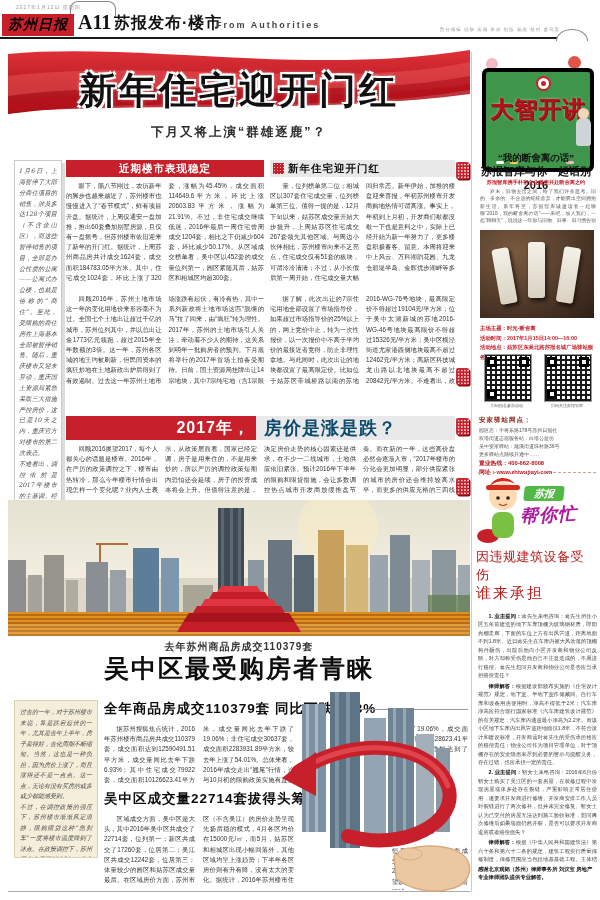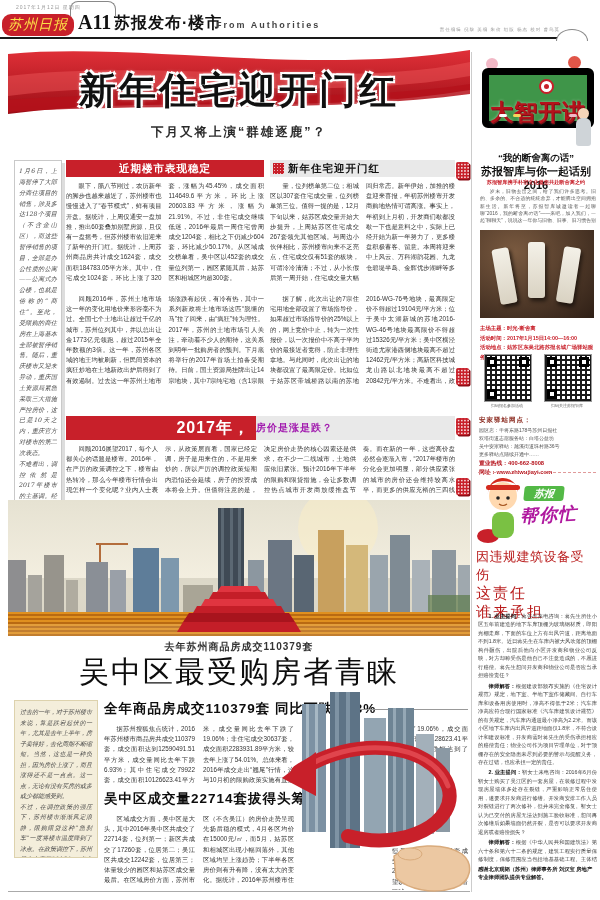--- a/index.html
+++ b/index.html
@@ -1,23 +1,23 @@
 <!DOCTYPE html>
 <html><head>
 <meta charset="utf-8">
 <style>
   html,body{margin:0;padding:0;}
   body{width:600px;height:900px;position:relative;background:#fff;overflow:hidden;
        font-family:"Liberation Sans","DejaVu Sans",sans-serif;color:#222;}
   .abs{position:absolute;}
   
   .date-line{left:16px;top:4px;font-size:5px;color:#999;letter-spacing:1px;}
-  .logo-box{left:2px;top:14px;width:72px;height:22px;background:#c8202a;color:#fde047;
-            font-family:"DejaVu Serif",serif;font-style:italic;font-weight:normal;font-size:14px;
-            display:flex;align-items:center;justify-content:center;letter-spacing:1px;border-radius:9px;}
+  .logo-box{left:2px;top:14px;width:72px;height:22px;background:#c8202a;color:#000000;
+            font-family:"DejaVu Serif",serif;font-style:italic;font-weight:bold;font-size:14px;
+            display:flex;align-items:center;justify-content:center;letter-spacing:1px;}
   .pageno{left:78px;top:11px;font-family:"Liberation Serif",serif;font-weight:bold;font-size:20px;color:#111;}
   .roof{left:70px;top:1px;width:44px;height:14px;border:1.5px solid #888;border-bottom:none;
         border-radius:8px 8px 0 0;background:#fff;z-index:-1;}
   .sec-title{left:114px;top:13px;font-size:16px;font-weight:700;color:#111;letter-spacing:1px;}
   .sec-sub{left:216px;top:20px;font-size:9px;color:#444;letter-spacing:2px;font-weight:bold;}
   .credits{right:40px;top:27px;font-size:4.5px;color:#999;letter-spacing:1px;}
   .rule{left:0;top:37px;width:566px;height:2px;background:#1a1a1a;}
   .arch{left:556px;top:29px;width:30px;height:11px;border:1.5px solid #888;border-bottom:none;
         border-radius:50% 50% 0 0/100% 100% 0 0;background:#fff;}
   
@@ -39,39 +39,39 @@
            line-height:17px;text-align:center;letter-spacing:1px;}
   .hdr-gray{height:17px;background:#e9e9e9;color:#111;font-weight:800;font-size:10.5px;
             line-height:17px;padding-left:18px;letter-spacing:1px;position:relative;box-sizing:border-box;}
   .chip{position:absolute;left:3px;top:3px;width:11px;height:11px;background:#c8202a;
         background-image:radial-gradient(#ffffffb0 .5px,transparent .7px);background-size:3px 3px;}
   .art-body{margin-top:4px;column-count:2;column-gap:7px;font-size:6.3px;line-height:1.62;
             text-align:justify;color:#333;text-indent:2em;overflow:hidden;}
   .cols4{column-count:4;}
   .hdr-split-red{background:#c8202a;color:#fff;font-weight:900;font-size:16px;line-height:24px;
                  text-align:right;padding-right:6px;letter-spacing:1px;box-sizing:border-box;}
-  .hdr-split-gray{background:#e9e9e9;color:#a21caf;font-weight:900;font-size:10px;line-height:24px;
-                  letter-spacing:1px;box-sizing:border-box;}
+  .hdr-split-gray{background:#e9e9e9;color:#0c4a6e;font-weight:900;font-size:18px;line-height:24px;
+                  padding-left:8px;letter-spacing:1px;box-sizing:border-box;}
   .cube{position:absolute;width:13px;height:17px;background:#c8202a;border-radius:2px;
         background-image:radial-gradient(#ffffffcc .6px,transparent .8px);background-size:3.2px 3.2px;
         background-position:1px 1px;box-shadow:1.5px 1.5px 0 #8e0e16;}
   
   .kicker{left:8px;top:640px;width:462px;text-align:center;font-size:10px;font-weight:bold;color:#333;letter-spacing:1px;}
-  .big-head{left:8px;top:652px;width:462px;text-align:center;font-size:30px;font-weight:400;color:#0d0d0d;letter-spacing:2px;}
+  .big-head{left:8px;top:652px;width:462px;text-align:center;font-size:25px;font-weight:700;color:#0d0d0d;letter-spacing:2px;}
   .note-box{left:14px;top:700px;width:84px;height:158px;background:#f4eedb;border:1px solid #ddd2ad;
             padding:6px 5px;box-sizing:border-box;overflow:hidden;}
   .sub-title{font-size:13.5px;font-weight:900;color:#0d0d0d;letter-spacing:1px;}
   .title-line{height:1px;background:#999;}
   .sub-body{font-size:6.3px;line-height:1.62;text-align:justify;color:#333;text-indent:2em;
             column-count:2;column-gap:8px;overflow:hidden;}
   .side-col{font-size:6.3px;line-height:1.62;text-align:justify;color:#333;overflow:hidden;}
   .bottom-rule{left:8px;top:891px;width:462px;height:1px;background:#aaa;}
   
   .side-divider{left:471px;top:52px;width:1px;height:840px;background:#ccc;}
-  .board{left:482px;top:68px;width:112px;height:60px;background:#3f9549;border:7px solid #000000;
+  .board{left:482px;top:68px;width:112px;height:104px;background:#3f9549;border:4px solid #000000;
          border-radius:6px;box-sizing:border-box;}
   .board-logo{position:absolute;left:50px;top:4px;width:11px;height:11px;border:2px solid #c8202a;
               border-radius:50%;background:#fff;}
   .board-logo:after{content:"";position:absolute;left:3px;top:3px;width:5px;height:5px;background:#c8202a;border-radius:50%;}
   .board-text{position:absolute;left:0;top:22px;width:100%;text-align:center;font-size:23px;font-weight:900;
               color:#b5121b;letter-spacing:1px;text-shadow:1px 1px 0 #7d0f15,0 0 3px #ffffff80;}
   .chalk{position:absolute;bottom:4px;width:8px;height:3px;border-radius:2px;}
   .blob{position:absolute;border-radius:50%;}
   .figure-body{left:576px;top:118px;width:15px;height:28px;background:#cfd4d8;border-radius:6px 6px 3px 3px;}
   .figure-head{left:578px;top:108px;width:11px;height:11px;background:#f5d5b8;border-radius:50%;}
@@ -319,21 +319,20 @@
     <rect x="10" y="11" width="34" height="5" rx="2.5" fill="#d42a1e"></rect>
     <circle cx="22" cy="24" r="1.8" fill="#222"></circle>
       <circle cx="32" cy="24" r="1.8" fill="#222"></circle>
     <path d="M23,30 Q27,33 31,30" stroke="#a5541f" stroke-width="1.2" fill="none"></path>
   </svg>
 </div>
 <div class="abs badge-green">苏报</div>
 <div class="abs badge-purple">帮你忙</div>
 <div class="abs help-head">
   <div class="l1">因违规建筑设备受伤</div>
-  <div class="l2">这责任</div>
   <div class="l2">谁来承担</div>
 </div>
 <div class="abs qa">
   <p><b>1. 业主提问：</b><span>蒋先生来电咨询：蒋先生所住小区五年前建造的地下车库顶棚为玻璃钢材质，即阳光棚走廊，下面的车位上方有出风管道，距离地面不到1.8米。近日蒋先生在车库内被大风吹落的顶棚构件砸伤，出院后他向小区开发商和物业公司反映，对方却称受伤是他自己不注意造成的，不愿进行赔偿。蒋先生想问开发商和物业公司是否应当承担赔偿责任？</span></p>
   <p><b>律师解答：</b><span>根据建设部颁布实施的《住宅设计规范》规定，地下室、半地下室作储藏间、自行车库和设备用房使用时，净高不得低于2米；汽车库净高应符合现行国家标准《汽车库建筑设计规范》的有关规定，汽车库内通道最小净高为2.2米。而该小区地下车库内出风管道距地面仅1.8米，不符合设计和建设标准，开发商需对蒋先生的受伤承担相应的赔偿责任；物业公司作为项目管理单位，对于顶棚存在的安全隐患未尽到必要的警示与提醒义务，存在过错，也应承担一定的责任。</span></p>
   <p><b>2. 业主提问：</b><span>靳女士来电咨询：2016年6月份靳女士购买了吴江区的一套房屋，在装修过程中发现房屋墙体多处存在裂缝，严重影响正常居住使用，遂要求开发商进行修缮。开发商安排工作人员对裂缝进行了两次修补，但并未完全修复。靳女士认为已交付的房屋无法达到施工验收标准，想问再次修缮后如果墙面仍然开裂，是否可以要求开发商退房或者赔偿损失？</span></p>
   <p><b>律师解答：</b><span>根据《中华人民共和国建筑法》第六十条和第六十二条的规定，建筑工程实行质量保修制度，保修范围应当包括地基基础工程、主体结构工程、屋面防水工程等项目。若房屋主体结构经鉴定确属不合格，购房人有权解除合同并要求赔偿损失；若只是一般质量问题，开发商应承担修复义务，并赔偿因修缮造成的相关损失。建议靳女士委托专业机构对墙体裂缝进行鉴定，依据鉴定结论主张相应权利。</span></p>
 </div>
 <div class="abs thanks">感谢北京观韬（苏州）律师事务所 刘汉宝 房地产专业律师团队提供专业解答。</div>
 

